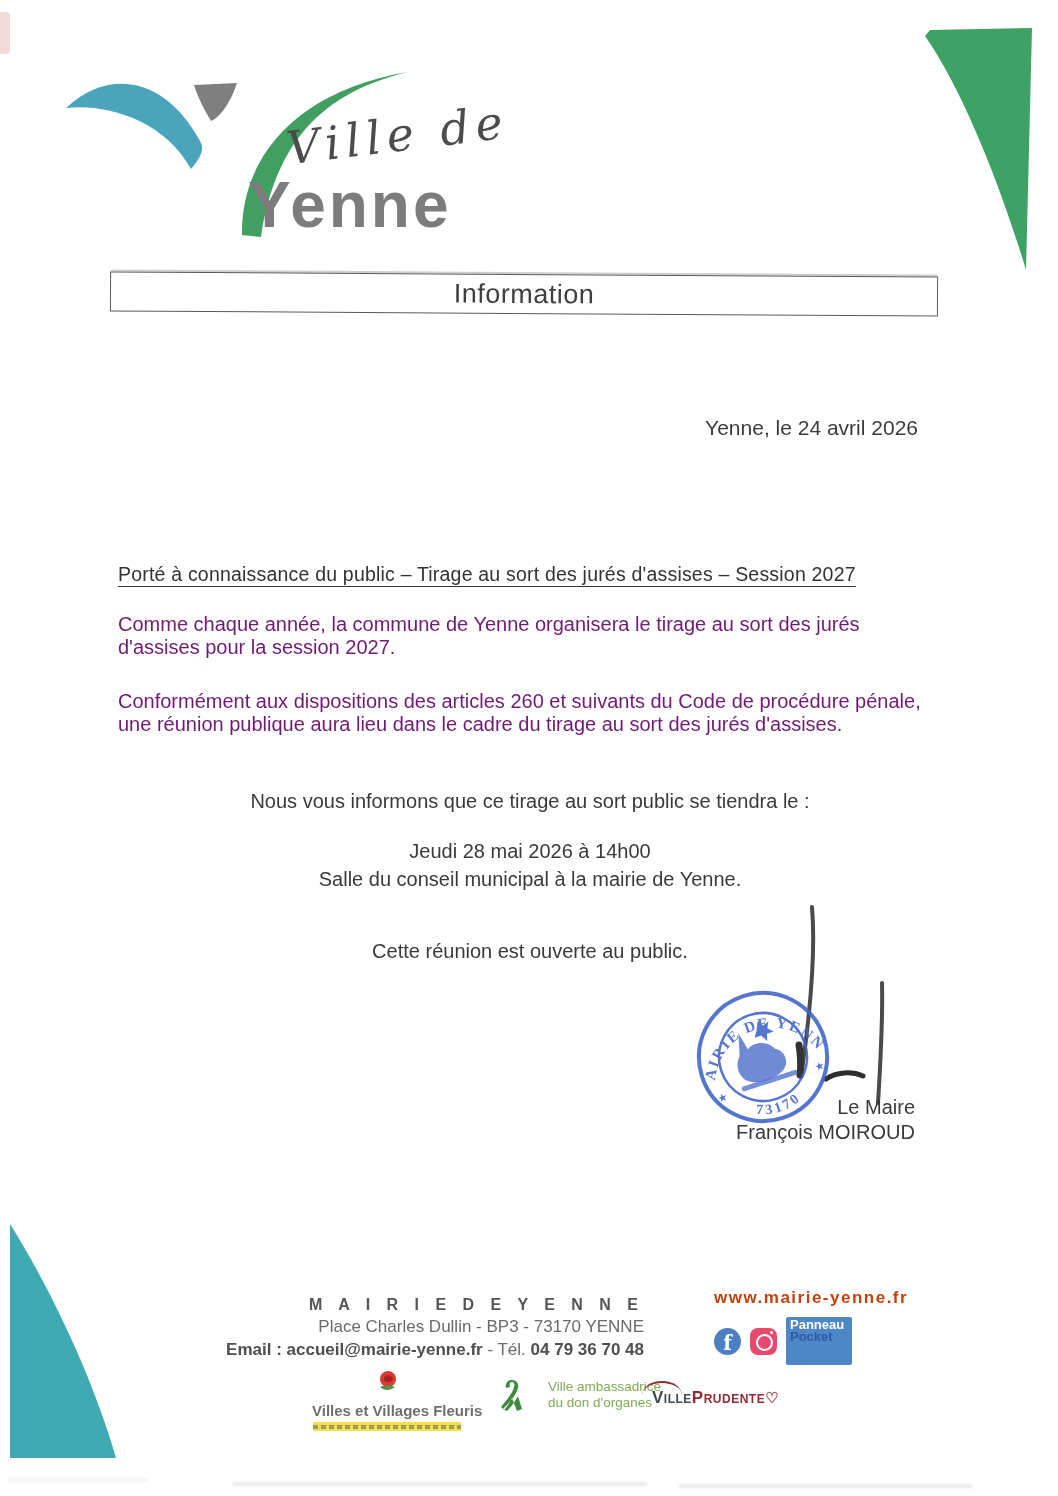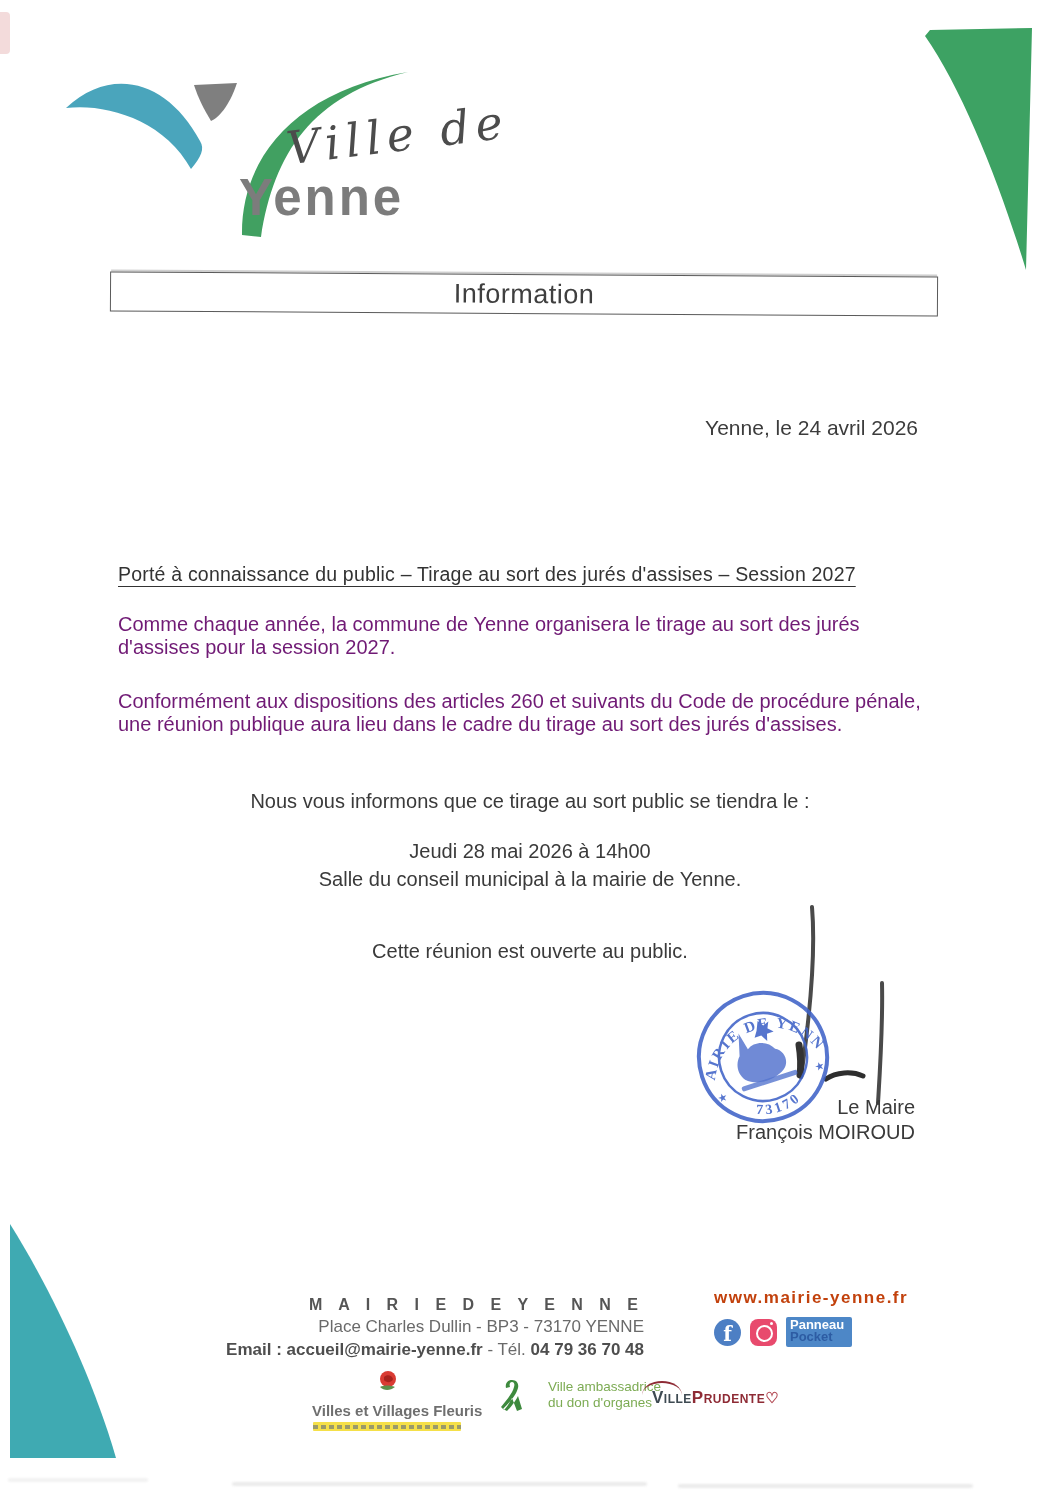--- a/index.html
+++ b/index.html
@@ -12,22 +12,22 @@
   .abs { position:absolute; }
 
   
   .logo-script {
     position:absolute; left:286px; top:108px;
     font-family:"DejaVu Serif", serif; font-style:italic;
     font-size:46px; color:#4c4c4c; letter-spacing:6px;
     transform:rotate(-7deg);
   }
   .logo-city {
-    position:absolute; left:239px; top:168px;
-    font-size:51px; font-weight:bold; color:#7c7c7c; letter-spacing:3px;
+    position:absolute; left:248px; top:168px;
+    font-size:64px; font-weight:bold; color:#7c7c7c; letter-spacing:3px;
   }
 
   
   .info-box {
     position:absolute; left:110px; top:274px; width:828px; height:40px;
     border:1.6px solid #5a5a5a; background:#fff;
     transform:rotate(0.35deg);
     display:flex; align-items:center; justify-content:center;
     box-shadow:0 -3px 0 -1px #cfcfcf;
   }
@@ -80,21 +80,21 @@
   }
   .ig {
     width:27px; height:27px; border-radius:8px; background:#e84a6d;
     position:relative;
   }
   .ig::before { content:""; position:absolute; left:6px; top:6px; width:13px; height:13px;
     border:2px solid #fff; border-radius:50%; }
   .ig::after { content:""; position:absolute; right:4px; top:3px; width:3px; height:3px;
     background:#fff; border-radius:50%; }
   .panneau {
-    width:66px; height:30px; background:#4d87c7; border-radius:2px;
+    width:66px; height:48px; background:#4d87c7; border-radius:2px;
     padding:1px 4px; line-height:13px;
   }
   .panneau .l1 { color:#fff; font-weight:bold; font-size:13px; }
   .panneau .l2 { color:#2d5ca3; font-weight:bold; font-size:13px; margin-top:-1px; }
 
   
   .fleuris { position:absolute; left:312px; top:1370px; width:150px; text-align:center; }
   .fleuris .name { font-size:15px; font-weight:bold; color:#6f6f6f; margin-top:2px; white-space:nowrap; }
   .fleuris .tag {
     margin:3px auto 0; width:148px; height:9px; background:#f5e049; border-radius:1px;

